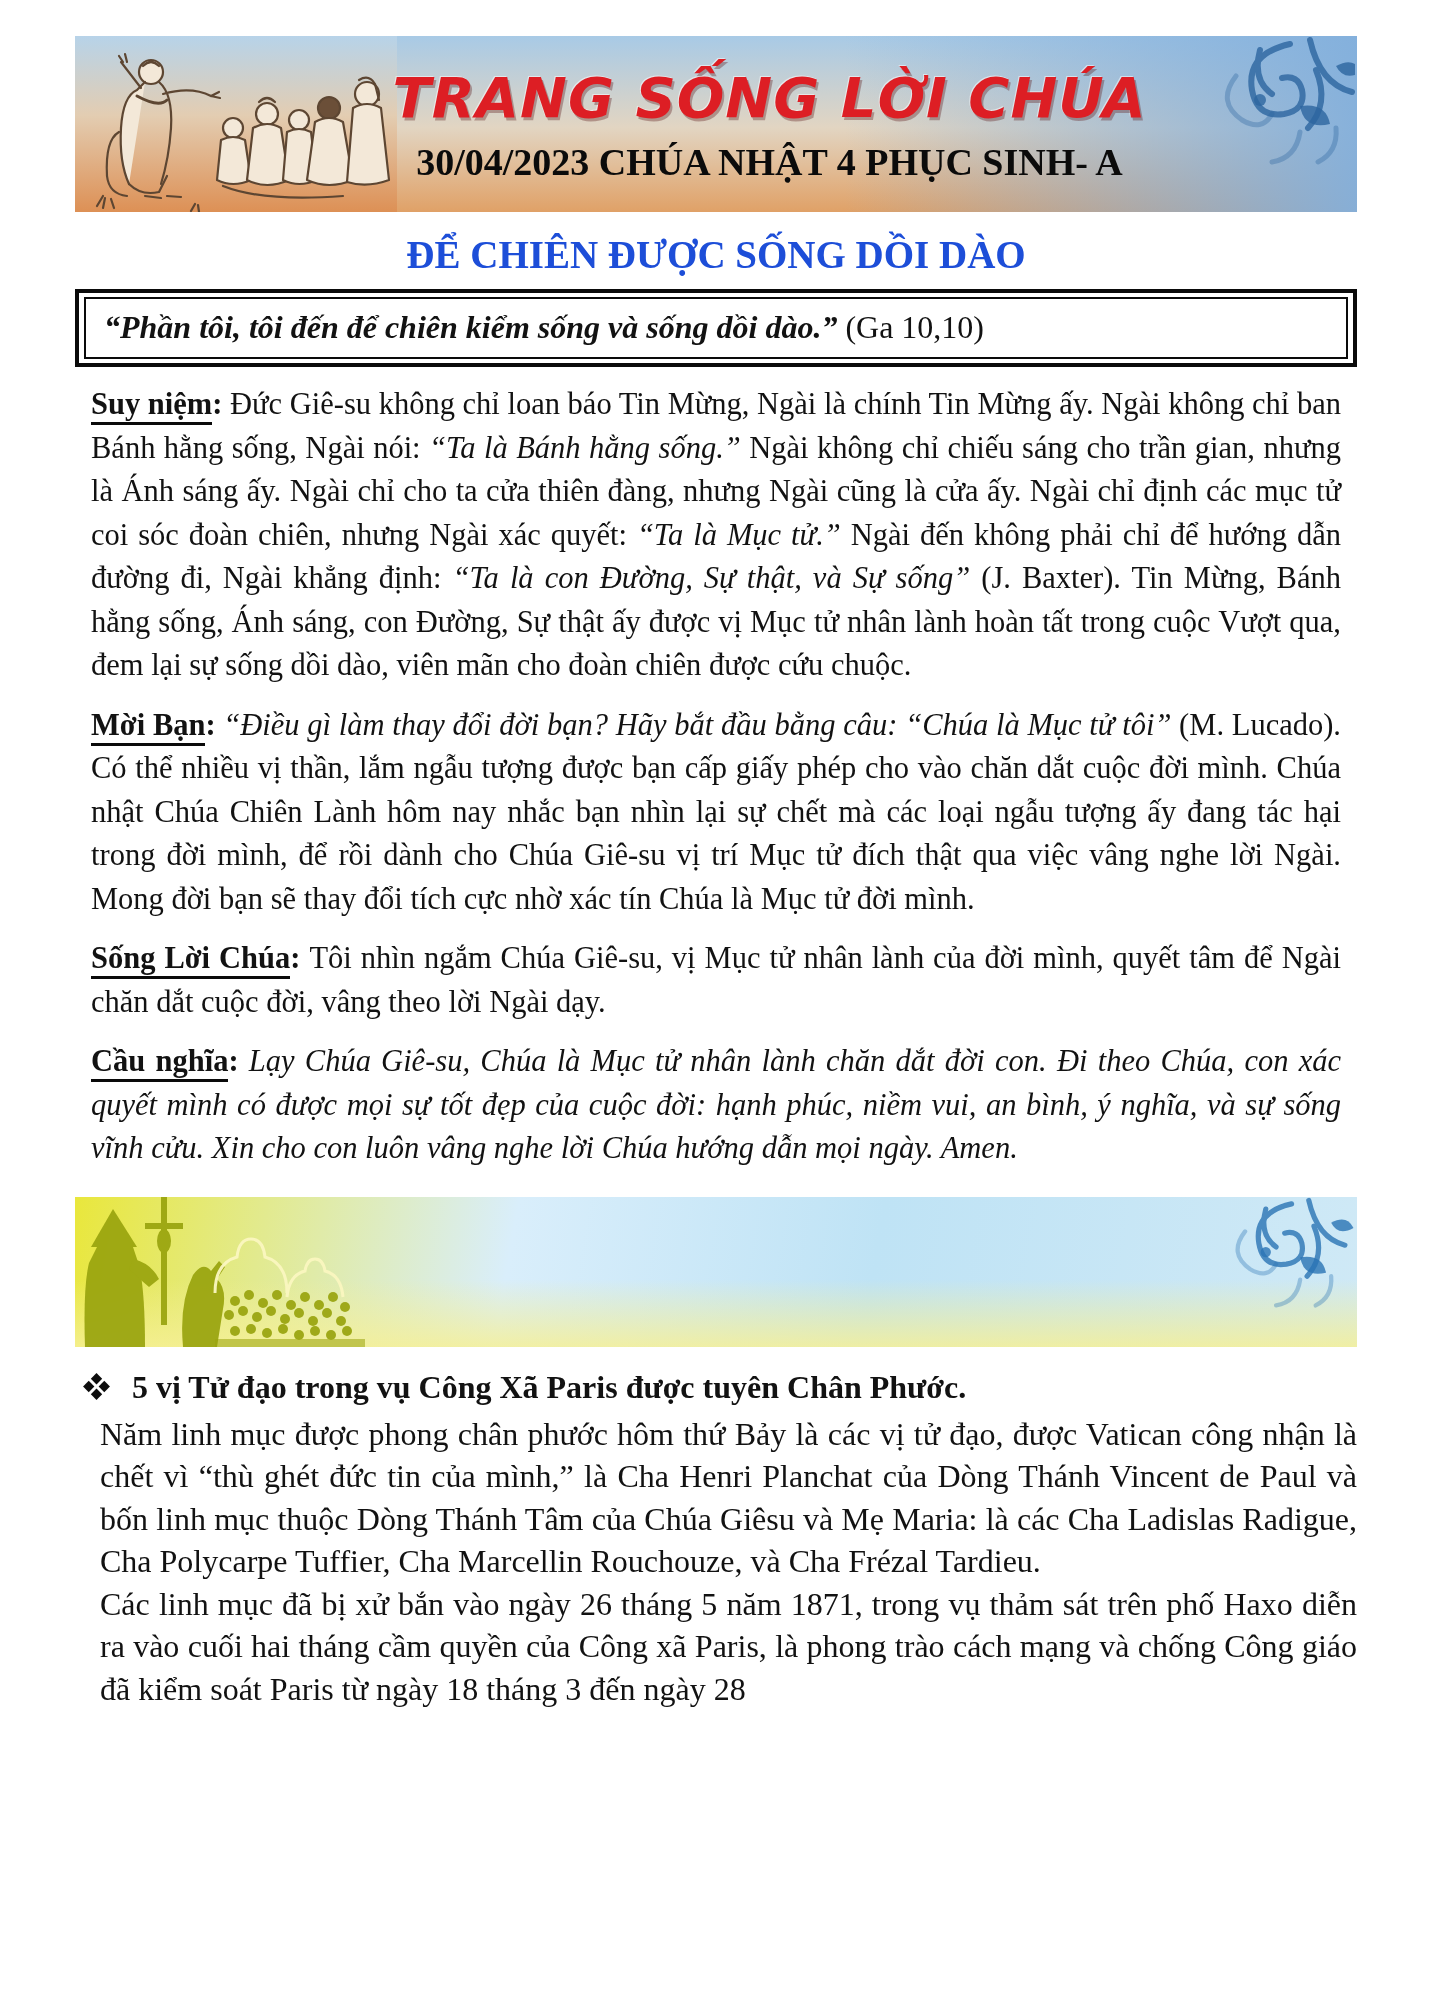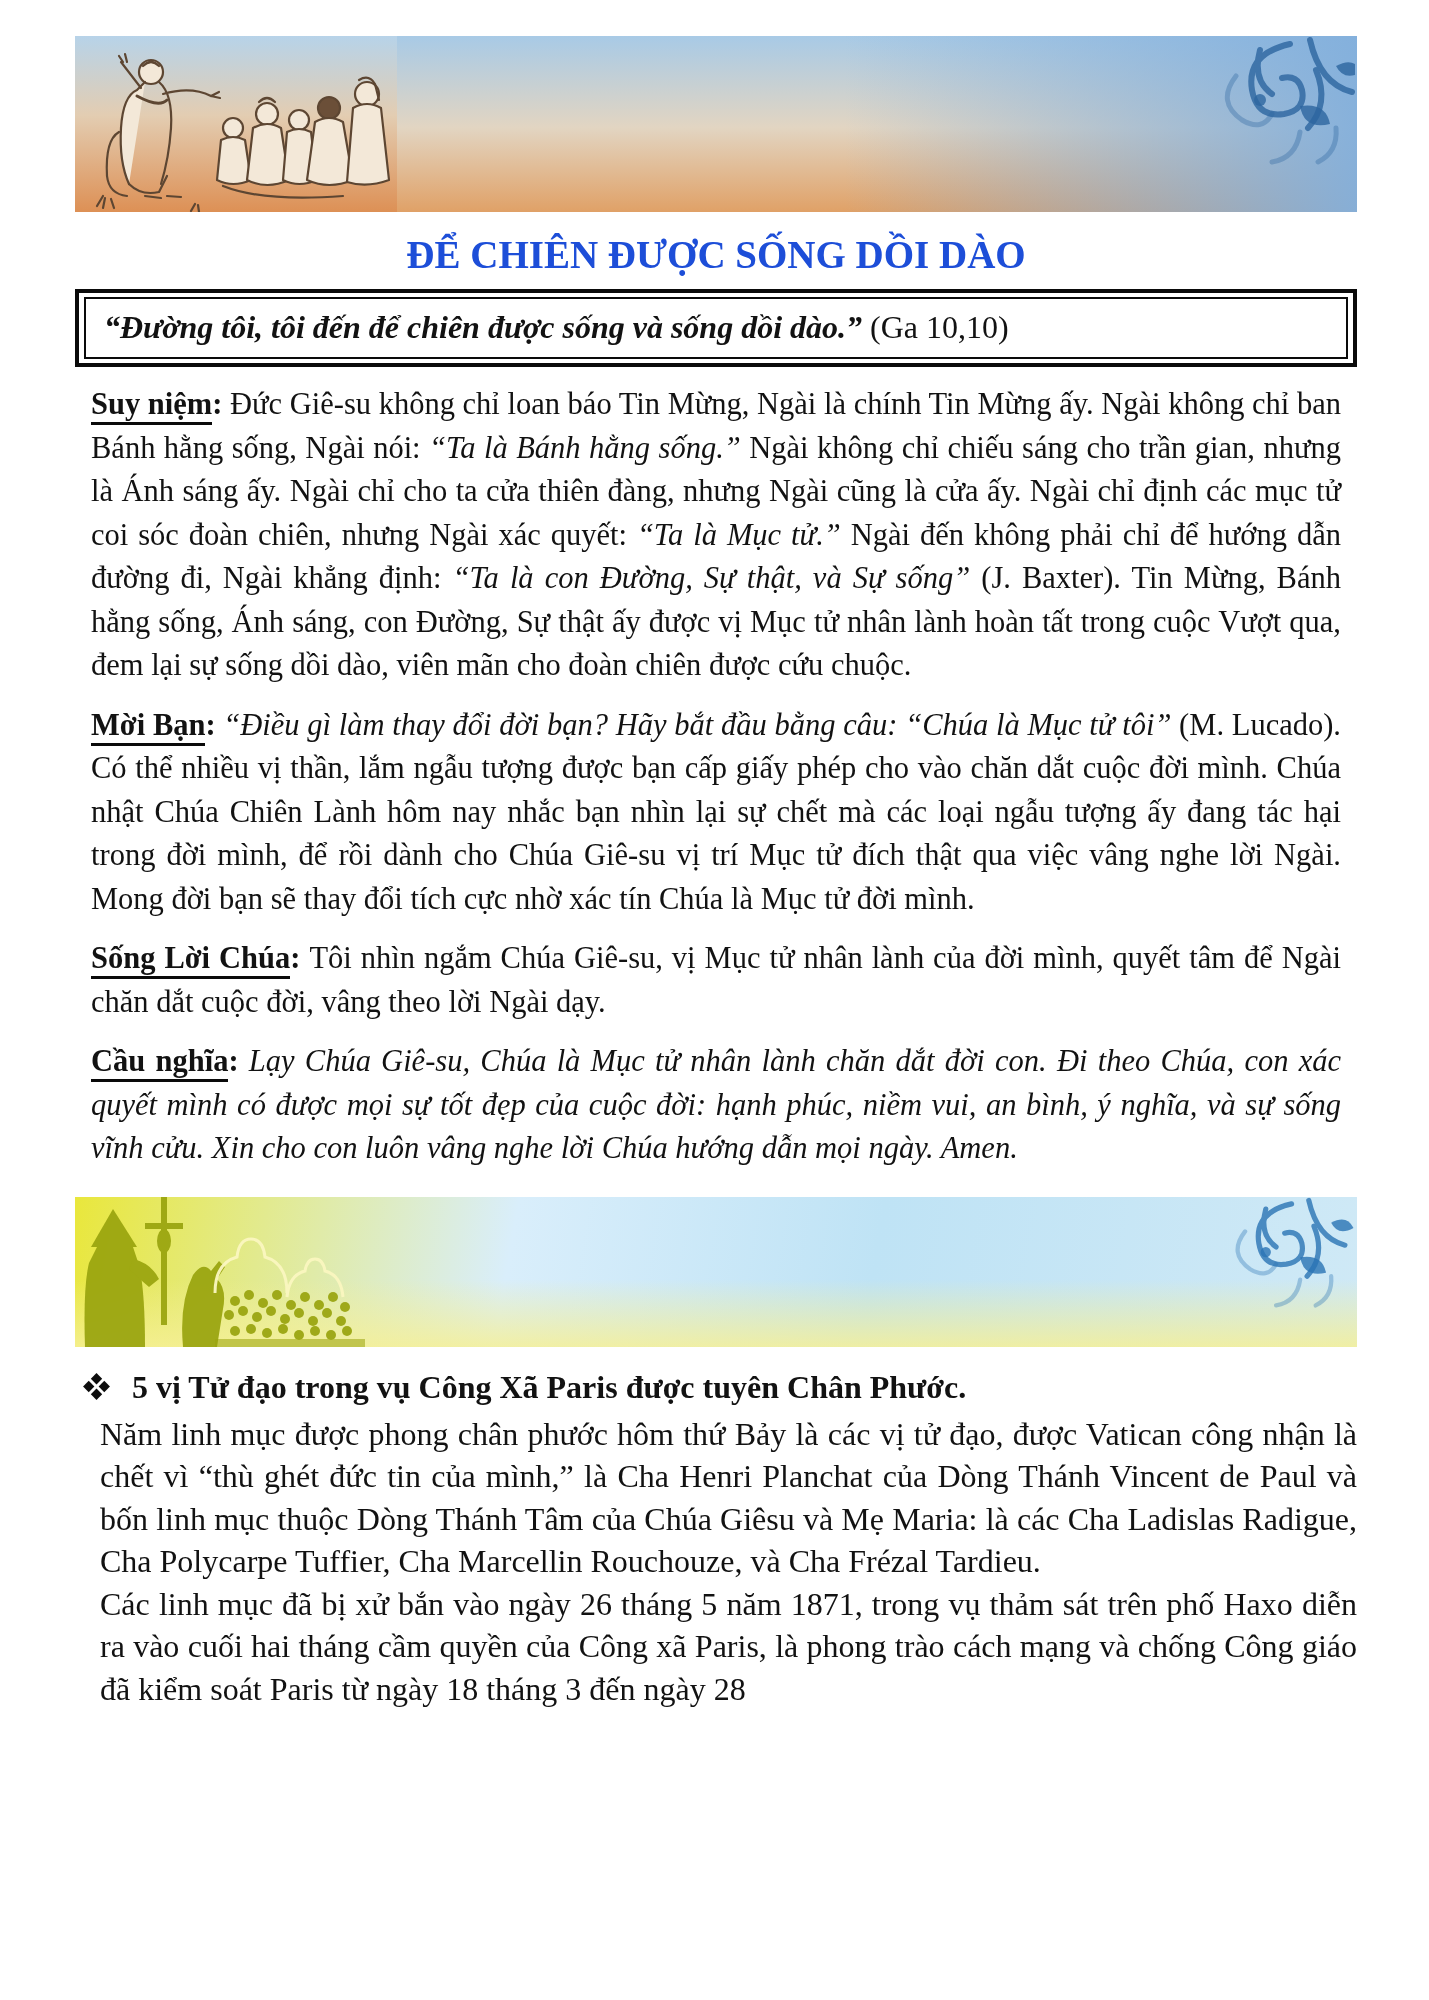--- a/index.html
+++ b/index.html
@@ -126,20 +126,24 @@
           <path d="M212 96 q12 -6 24 0 l6 48 q-18 8 -34 0 z" fill="#f3e8d8"></path>
           <circle cx="254" cy="72" r="11" fill="#6b4f38"></circle>
           <path d="M240 86 q14 -8 28 0 l10 58 q-24 10 -46 0 z" fill="#f3e8d8"></path>
           <circle cx="292" cy="58" r="12" fill="#f3e8d8"></circle>
           <path d="M284 44 q10 -6 16 4 l4 16"></path>
           <path d="M278 72 q14 -8 28 0 l8 72 q-22 8 -42 2 z" fill="#f3e8d8"></path>
           <path d="M148 150 q40 16 120 10"></path>
         </g>
       </svg>
 
+      <div class="titles">
+        <div class="b1-title">TRANG SỐNG LỜI CHÚA</div>
+        <div class="b1-sub">30/04/2023 CHÚA NHẬT 4 PHỤC SINH- A</div>
+      </div>
 
       <svg class="flourish" width="215" height="172" viewBox="0 0 215 172" style="color:#2d66a0;">
         <g fill="none" stroke="currentColor" stroke-width="6" stroke-linecap="round" opacity="0.8">
           <path d="M150 8 q-44 10 -38 46 q5 28 32 24 q22 -4 18 -24 q-4 -16 -20 -12"></path>
           <path d="M170 4 q10 44 42 52"></path>
           <path d="M176 34 q14 34 -8 58"></path>
           <path d="M120 14 q-8 30 12 44"></path>
         </g>
         <g fill="currentColor" opacity="0.8">
           <path d="M160 70 q26 -4 30 18 q-26 6 -30 -18z"></path>
@@ -151,21 +155,21 @@
           <path d="M160 96 q-4 26 -28 30"></path>
           <path d="M196 92 q2 24 -18 34"></path>
         </g>
       </svg>
     </div>
 
     <div class="sec-heading">ĐỂ CHIÊN ĐƯỢC SỐNG DỒI DÀO</div>
 
     <div class="verse-box">
       <div class="verse-inner">
-        <span class="verse-quote">“Đường tôi, tôi đến để chiên được sống và sống dồi dào.”</span><span class="verse-ref"> (Ga 10,10)</span>
+        <span class="verse-quote">“Phần tôi, tôi đến để chiên kiểm sống và sống dồi dào.”</span><span class="verse-ref"> (Ga 10,10)</span>
       </div>
     </div>
 
     <div class="body-text" id="reflection-paragraphs">
         <p class="para"><span class="plabel">Suy niệm</span><span class="psep">: </span><span class="run">Đức Giê-su không chỉ loan báo Tin Mừng, Ngài là chính Tin Mừng ấy. Ngài không chỉ ban Bánh hằng sống, Ngài nói: </span><span class="run it">“Ta là Bánh hằng sống.”</span><span class="run"> Ngài không chỉ chiếu sáng cho trần gian, nhưng là Ánh sáng ấy. Ngài chỉ cho ta cửa thiên đàng, nhưng Ngài cũng là cửa ấy. Ngài chỉ định các mục tử coi sóc đoàn chiên, nhưng Ngài xác quyết: </span><span class="run it">“Ta là Mục tử.”</span><span class="run"> Ngài đến không phải chỉ để hướng dẫn đường đi, Ngài khẳng định: </span><span class="run it">“Ta là con Đường, Sự thật, và Sự sống”</span><span class="run"> (J. Baxter). Tin Mừng, Bánh hằng sống, Ánh sáng, con Đường, Sự thật ấy được vị Mục tử nhân lành hoàn tất trong cuộc Vượt qua, đem lại sự sống dồi dào, viên mãn cho đoàn chiên được cứu chuộc.</span></p>
         <p class="para"><span class="plabel">Mời Bạn</span><span class="psep">: </span><span class="run it">“Điều gì làm thay đổi đời bạn? Hãy bắt đầu bằng câu: “Chúa là Mục tử tôi”</span><span class="run"> (M. Lucado). Có thể nhiều vị thần, lắm ngẫu tượng được bạn cấp giấy phép cho vào chăn dắt cuộc đời mình. Chúa nhật Chúa Chiên Lành hôm nay nhắc bạn nhìn lại sự chết mà các loại ngẫu tượng ấy đang tác hại trong đời mình, để rồi dành cho Chúa Giê-su vị trí Mục tử đích thật qua việc vâng nghe lời Ngài. Mong đời bạn sẽ thay đổi tích cực nhờ xác tín Chúa là Mục tử đời mình.</span></p>
         <p class="para"><span class="plabel">Sống Lời Chúa</span><span class="psep">: </span><span class="run">Tôi nhìn ngắm Chúa Giê-su, vị Mục tử nhân lành của đời mình, quyết tâm để Ngài chăn dắt cuộc đời, vâng theo lời Ngài dạy.</span></p>
         <p class="para"><span class="plabel">Cầu nghĩa</span><span class="psep">: </span><span class="run it">Lạy Chúa Giê-su, Chúa là Mục tử nhân lành chăn dắt đời con. Đi theo Chúa, con xác quyết mình có được mọi sự tốt đẹp của cuộc đời: hạnh phúc, niềm vui, an bình, ý nghĩa, và sự sống vĩnh cửu. Xin cho con luôn vâng nghe lời Chúa hướng dẫn mọi ngày. Amen.</span></p>
       </div>
 

